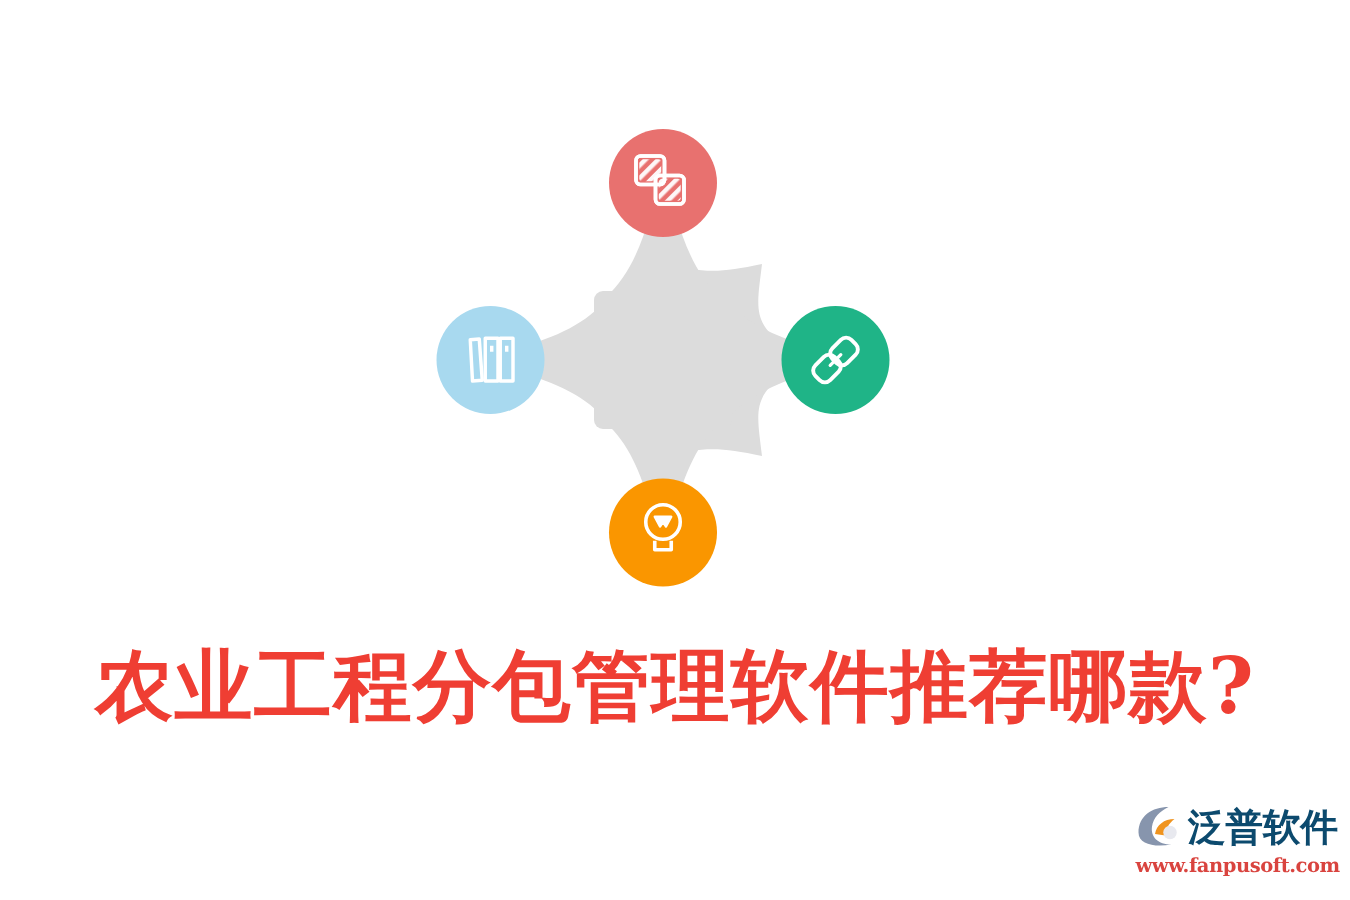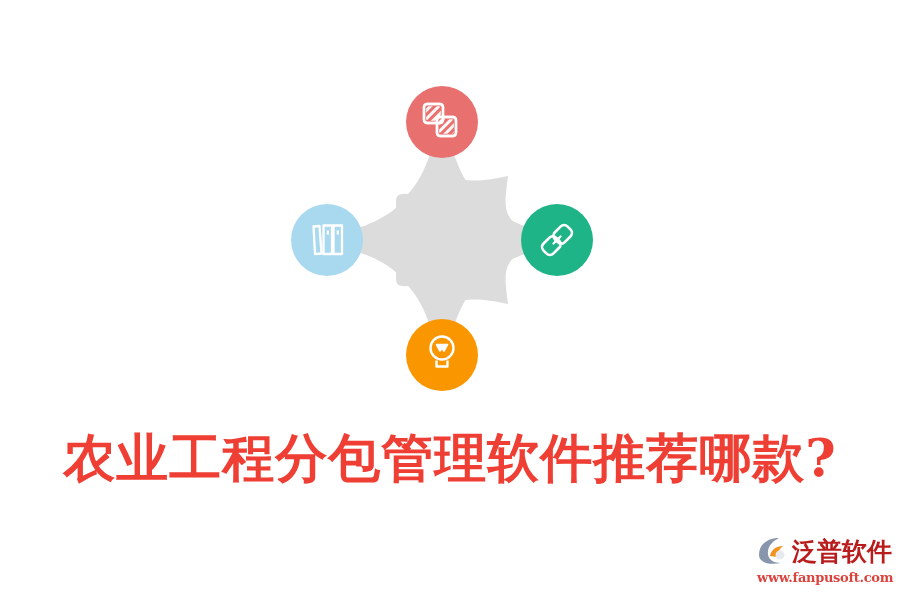--- a/index.html
+++ b/index.html
@@ -229,16 +229,16 @@
 
 <div id="logo">
   <div class="logo-row">
     <span class="logo-mark">
       <svg width="34" height="34" viewBox="0 0 34 34" xmlns="http://www.w3.org/2000/svg">
         <path d="M2,20 C2,9 11,3 22,3 C16,6 12,10 11,16 C10,23 15,28 24,28 C13,30 2,28 2,20 Z" fill="#8795ad"></path>
         <path d="M13,21 C14,15 19,11 26,11 C22,14 20,18 20,22 Z" fill="#f0941f"></path>
         <circle cx="23" cy="20" r="4.5" fill="#e8e9ef"></circle>
       </svg>
     </span>
-    <span class="logo-word" style="color: #b91c1c;">泛普软件</span>
+    <span class="logo-word" style="color: #0c4a6e;">泛普软件</span>
   </div>
   <div class="logo-url" style="color: rgb(217, 68, 63);">www.fanpusoft.com</div>
 </div>
 
 </body></html>

